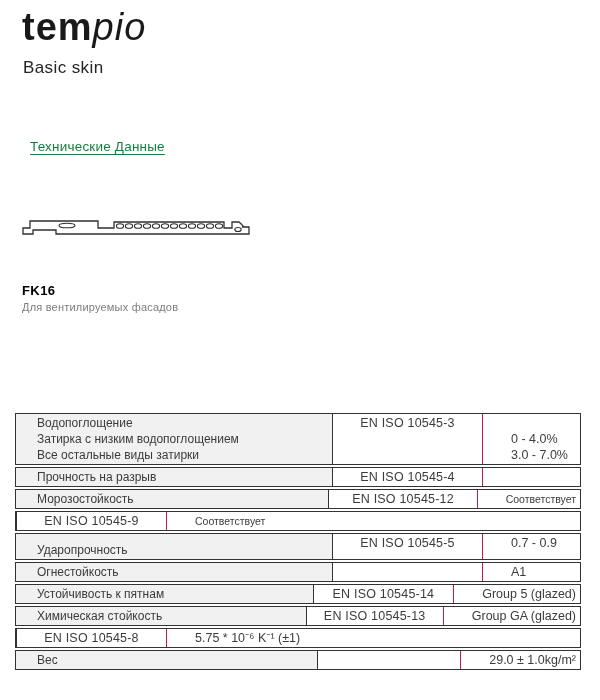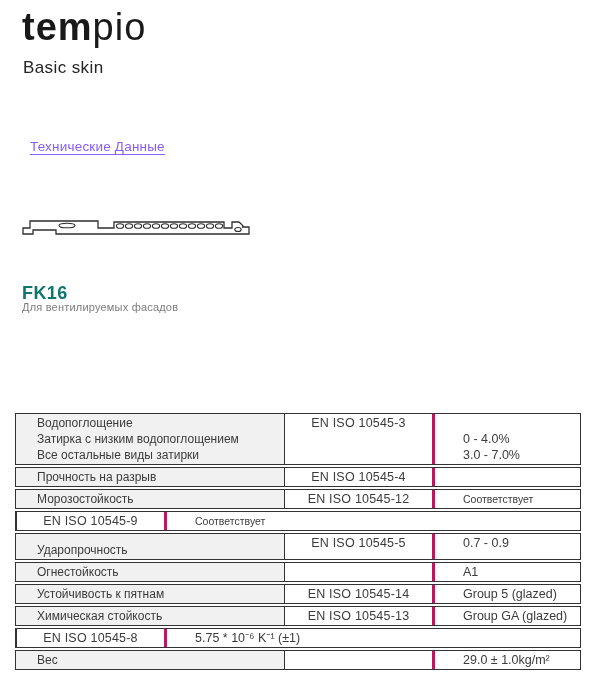--- a/index.html
+++ b/index.html
@@ -4,39 +4,39 @@
 <style>
   html,body { margin:0; padding:0; }
   body {
     width:600px; height:700px; background:#ffffff; position:relative;
     font-family:"Liberation Sans", sans-serif; color:#3b3b3b; overflow:hidden;
   }
   * { box-sizing:border-box; }
 
   .logo { position:absolute; left:22px; top:6px; font-size:38px; color:#191919; letter-spacing:1px; }
   .logo .seg-bold  { font-weight:800;text-align:center; }
-  .logo .seg-light { font-weight:400; }
+  .logo .seg-light { font-weight:400;font-style:italic; }
 
   .subtitle { position:absolute; left:23px; top:58px; font-size:17px; color:#242424; letter-spacing:0.4px; }
 
   .tech-link {
-    position:absolute; left:30px; top:139px; font-size:13.5px; color:#8b5cf6;
+    position:absolute; left:30px; top:139px; font-size:13.5px; color:#15803d;
     text-decoration:underline; text-underline-offset:3px; cursor:pointer; letter-spacing:0.2px;
   }
 
   .figure { position:absolute; left:20px; top:214px; width:232px; height:30px; }
 
-  .prod-code { position:absolute; left:22px; top:283px; font-size:18px; font-weight:700; color:#0f766e; letter-spacing:0.4px; }
+  .prod-code { position:absolute; left:22px; top:283px; font-size:13px; font-weight:700; color:#000000; letter-spacing:0.4px; }
   .prod-desc { position:absolute; left:22px; top:301px; font-size:11px; color:#7c7c7c; letter-spacing:0.2px; }
 
   .spec-table { position:absolute; left:15px; top:413px; width:566px; }
   .t-row { display:flex; border:1px solid #333333; margin-bottom:2px; background:#ffffff; align-items:stretch; }
   .cell { padding:1px 4px; }
-  .c-label { width:268px; background:#f1f1f1; padding-left:21px; }
-  .c-std   { width:151px; border-left:1px solid #333333; border-right:3px solid #be185d; text-align:center; }
+  .c-label { width:316px; background:#f1f1f1; padding-left:21px; }
+  .c-std   { width:151px; border-left:1px solid #333333; border-right:1px solid #be185d; text-align:center; }
   .c-val   { flex:1; padding-left:28px; }
   .line  { height:16px; line-height:16px; font-size:12px; white-space:nowrap; }
   .c-std .line { font-size:12.5px; letter-spacing:0.2px; }
   .c-val .line { font-size:12.5px; }
   .c-val .line.small { font-size:10.5px; }
   .t-row.tall { min-height:27px; }
   .t-row.tall .c-label .line { margin-top:7px; }
 </style>
 </head>
 <body>

